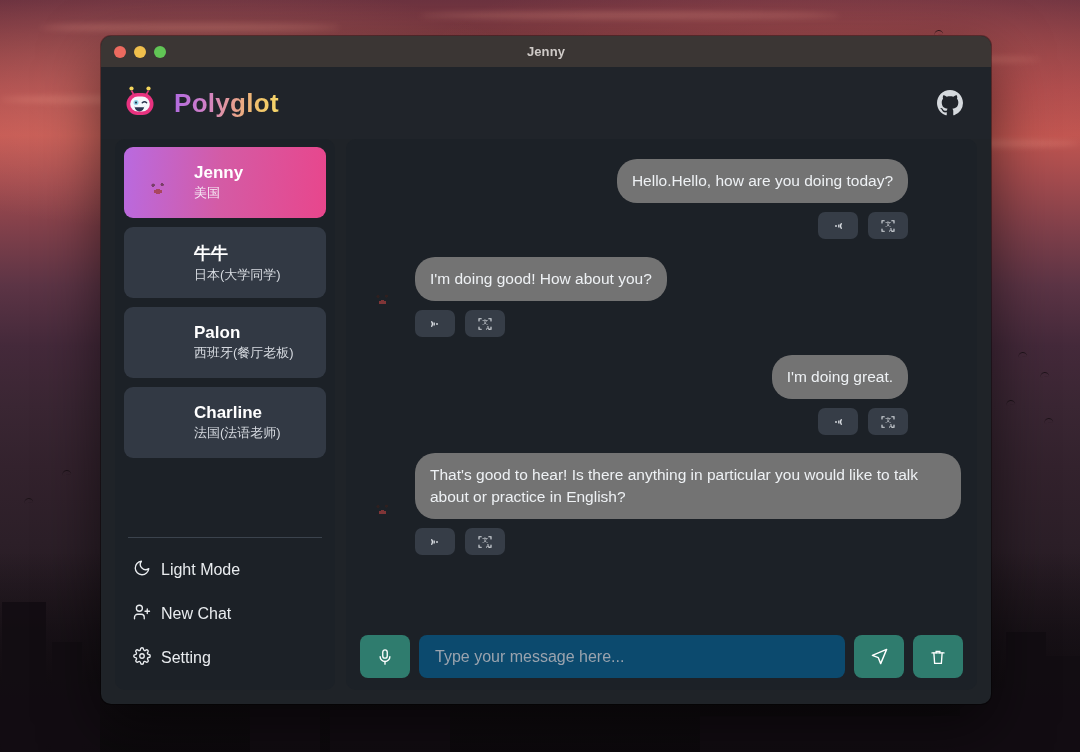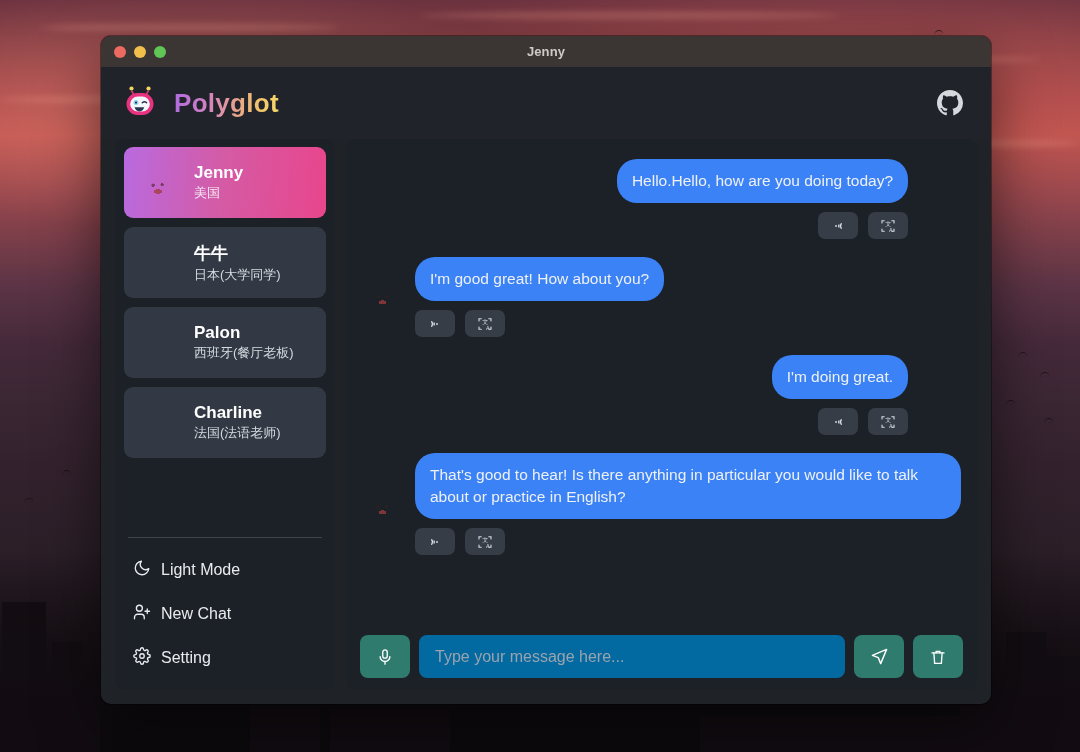--- a/index.html
+++ b/index.html
@@ -235,21 +235,21 @@
     overflow: hidden;
     align-self: flex-start;
     margin-top: 16px;
     position: relative;
   }
   .msg-col { display: flex; flex-direction: column; max-width: 560px; }
   .msg-row.left  .msg-col { align-items: flex-start; margin-left: 11px; }
   .msg-row.right .msg-col { align-items: flex-end;  margin-right: 11px; }
 
   .bubble {
-    background: #3b82f6;
+    background: #737373;
     color: #eef1f4;
     border-radius: 20px;
     padding: 11px 15px;
     font-size: 15.5px;
     line-height: 1.42;
   }
   .msg-actions { display: flex; gap: 10px; margin-top: 9px; }
   .act-btn {
     width: 40px;
     height: 27px;
@@ -278,21 +278,21 @@
     justify-content: center;
     cursor: pointer;
     flex: 0 0 auto;
   }
   #msg-input {
     flex: 1 1 auto;
     height: 43px;
     border-radius: 8px;
     border: none;
     outline: none;
-    background: #0369a1;
+    background: #0c4a6e;
     color: #eef1f4;
     font-size: 16px;
     font-family: "Liberation Sans", sans-serif;
     padding: 0 16px;
   }
   #msg-input::placeholder { color: #9aa3ae; }
 
   
   .av-photo-jenny {
     width: 100%; height: 100%;
@@ -556,21 +556,21 @@
                   </svg>
                 </span>
               </div>
             </div>
             <span class="msg-avatar"><span class="av-user"></span></span>
           </div>
 
           <div class="msg-row left">
             <span class="msg-avatar"><span class="av-photo-jenny"></span></span>
             <div class="msg-col">
-              <div class="bubble">I'm good great! How about you?</div>
+              <div class="bubble">I'm doing good! How about you?</div>
               <div class="msg-actions">
                 <span class="act-btn">
                   <svg width="16" height="16" viewBox="0 0 24 24" fill="none" stroke="#d7dbe0" stroke-width="2" stroke-linecap="round">
                     <path d="M7 8.5a6 6 0 0 1 0 7"></path>
                       <path d="M10.5 10.5a2.6 2.6 0 0 1 0 3"></path>
                       <circle cx="15" cy="12" r="1.4" fill="#d7dbe0" stroke="none"></circle>
                   </svg>
                 </span>
                 <span class="act-btn">
                   <svg width="18" height="18" viewBox="0 0 24 24" fill="none" stroke="#d7dbe0" stroke-width="1.5" stroke-linecap="round">

